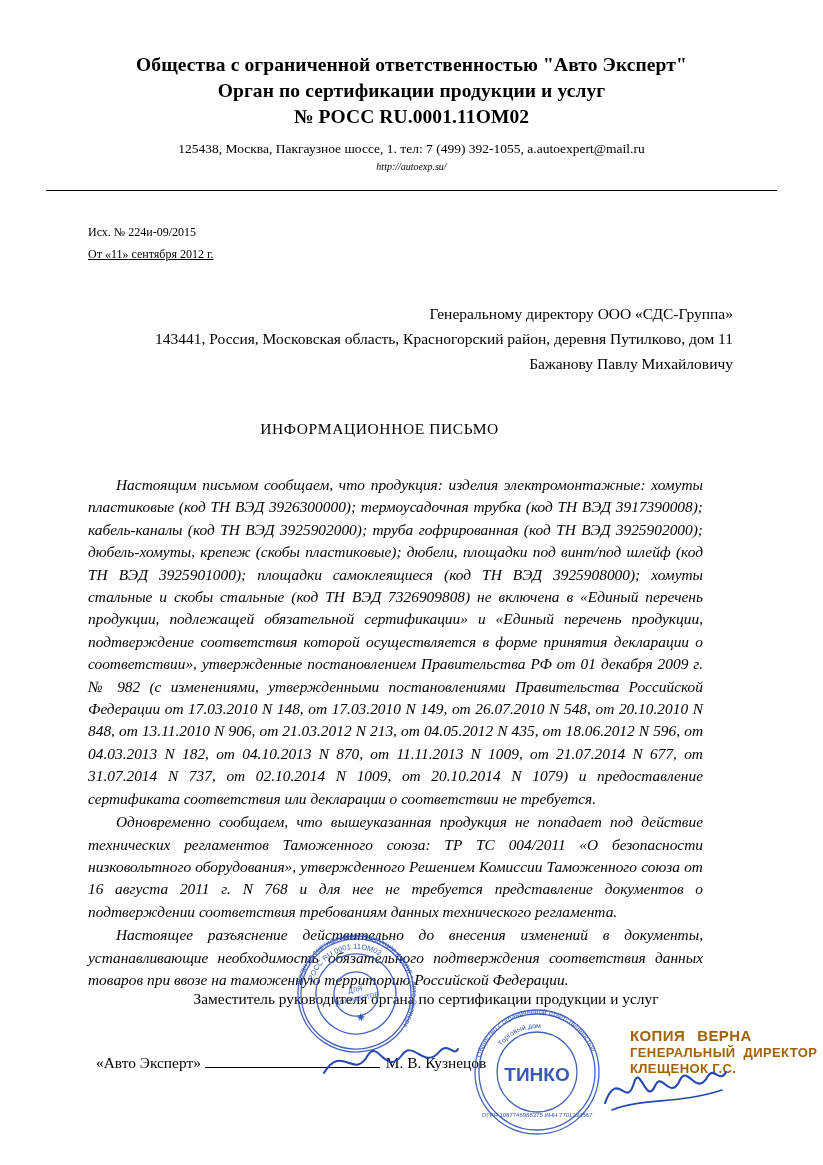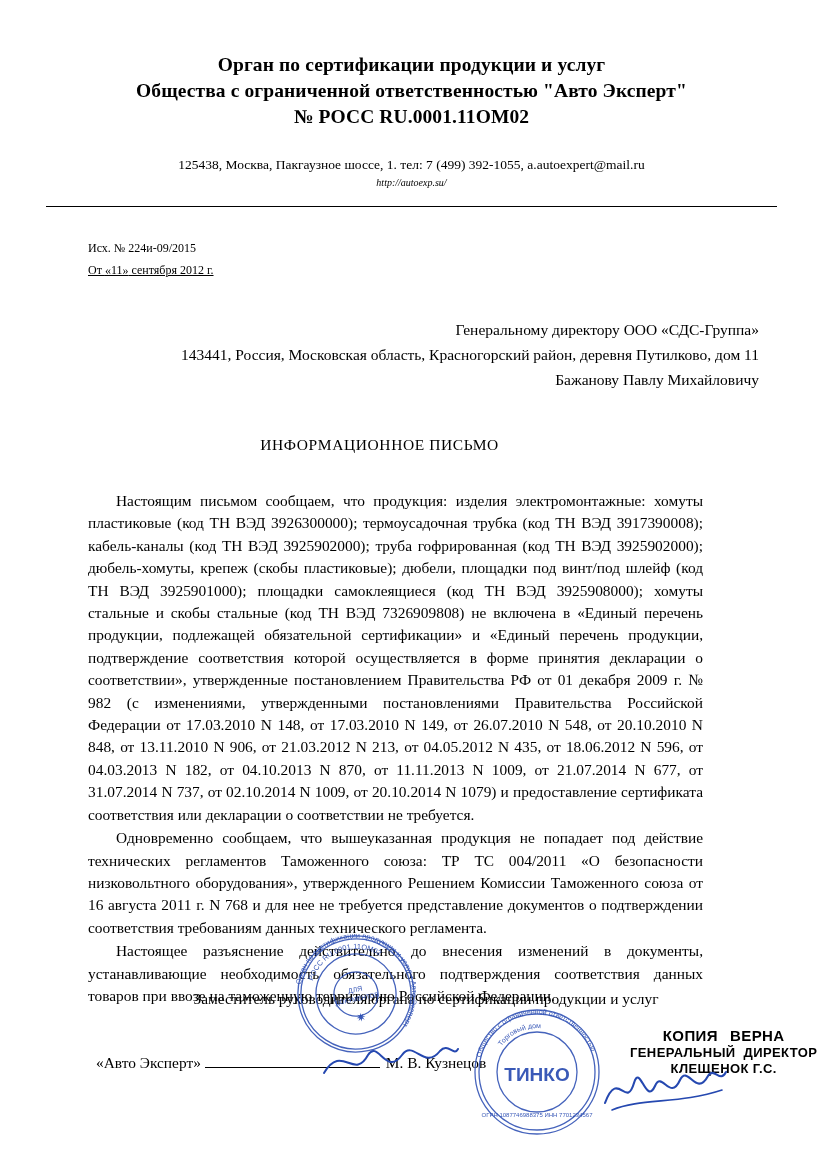--- a/index.html
+++ b/index.html
@@ -29,21 +29,21 @@
   }
   .header-line {
     font-size: 19.5px;
     font-weight: bold;
     line-height: 26px;
     letter-spacing: 0.1px;
   }
   .header-line.l2 { font-size: 19.5px; }
   .header-line.l3 { font-size: 19.5px; }
   .header-contact {
-    margin-top: 25px;
+    margin-top: 9px;
     font-size: 13.5px;
     line-height: 19px;
     font-weight: normal;
   }
   .header-url {
     font-size: 10px;
     line-height: 18px;
     font-style: italic;
   }
   .rule {
@@ -56,40 +56,41 @@
     margin: 30px 12px 0 88px;
     font-size: 12px;
     line-height: 22px;
   }
   .outgoing .u { text-decoration: underline; }
 
   
   .addressee {
     margin-top: 36px;
     text-align: right;
-    padding-right: 64px;
+    padding-right: 90px;
     font-size: 15.5px;
     line-height: 25px;
   }
 
   
   .doc-title {
     margin-top: 44px;
     text-align: center;
     font-size: 15.5px;
     letter-spacing: 0.6px;
     padding-right: 64px;
   }
 
   
   .body-text {
     margin: 36px 120px 0 88px;
     font-size: 15.4px;
     line-height: 22.4px;
     text-align: justify;
+    font-style: italic;
   }
   .body-text p {
     margin: 0;
     text-indent: 28px;
   }
   .body-text p + p { margin-top: 1px; }
 
   
   .sign-block {
     position: absolute;
@@ -129,27 +130,26 @@
   .stamp-round2 {
     left: 470px;
     top: 1005px;
     width: 135px;
     height: 135px;
   }
   .stamp-text-copy {
     position: absolute;
     left: 630px;
     top: 1028px;
-    color: #000000;
+    color: #a16207;
     font-family: "Liberation Sans", sans-serif;
     font-size: 13px;
     line-height: 16px;
     font-weight: bold;
     letter-spacing: 0.4px;
-    text-align: center;
   }
   .stamp-text-copy .big {
     font-size: 15px;
   }
   .signature-scribble {
     position: absolute;
     left: 600px;
     top: 1058px;
     width: 130px;
     height: 60px;
@@ -161,22 +161,22 @@
     width: 140px;
     height: 50px;
   }
 </style>
 </head>
 <body>
 
 <div class="page">
 
   <div class="header">
+    <div class="header-line l2">Общества с ограниченной ответственностью "Авто Эксперт"</div>
     <div class="header-line l1">Орган по сертификации продукции и услуг</div>
-    <div class="header-line l2">Общества с ограниченной ответственностью "Авто Эксперт"</div>
     <div class="header-line l3">№ РОСС RU.0001.11ОМ02</div>
     <div class="header-contact">125438, Москва, Пакгаузное шоссе, 1. тел: 7 (499) 392-1055, a.autoexpert@mail.ru</div>
     <div class="header-url">http://autoexp.su/</div>
   </div>
   <div class="rule"></div>
 
   <div class="outgoing">
     <div>Исх. № 224и-09/2015</div>
     <div><span class="u"><span>От </span><span>«11»</span><span> сентября 2012 г.</span></span></div>
   </div>

